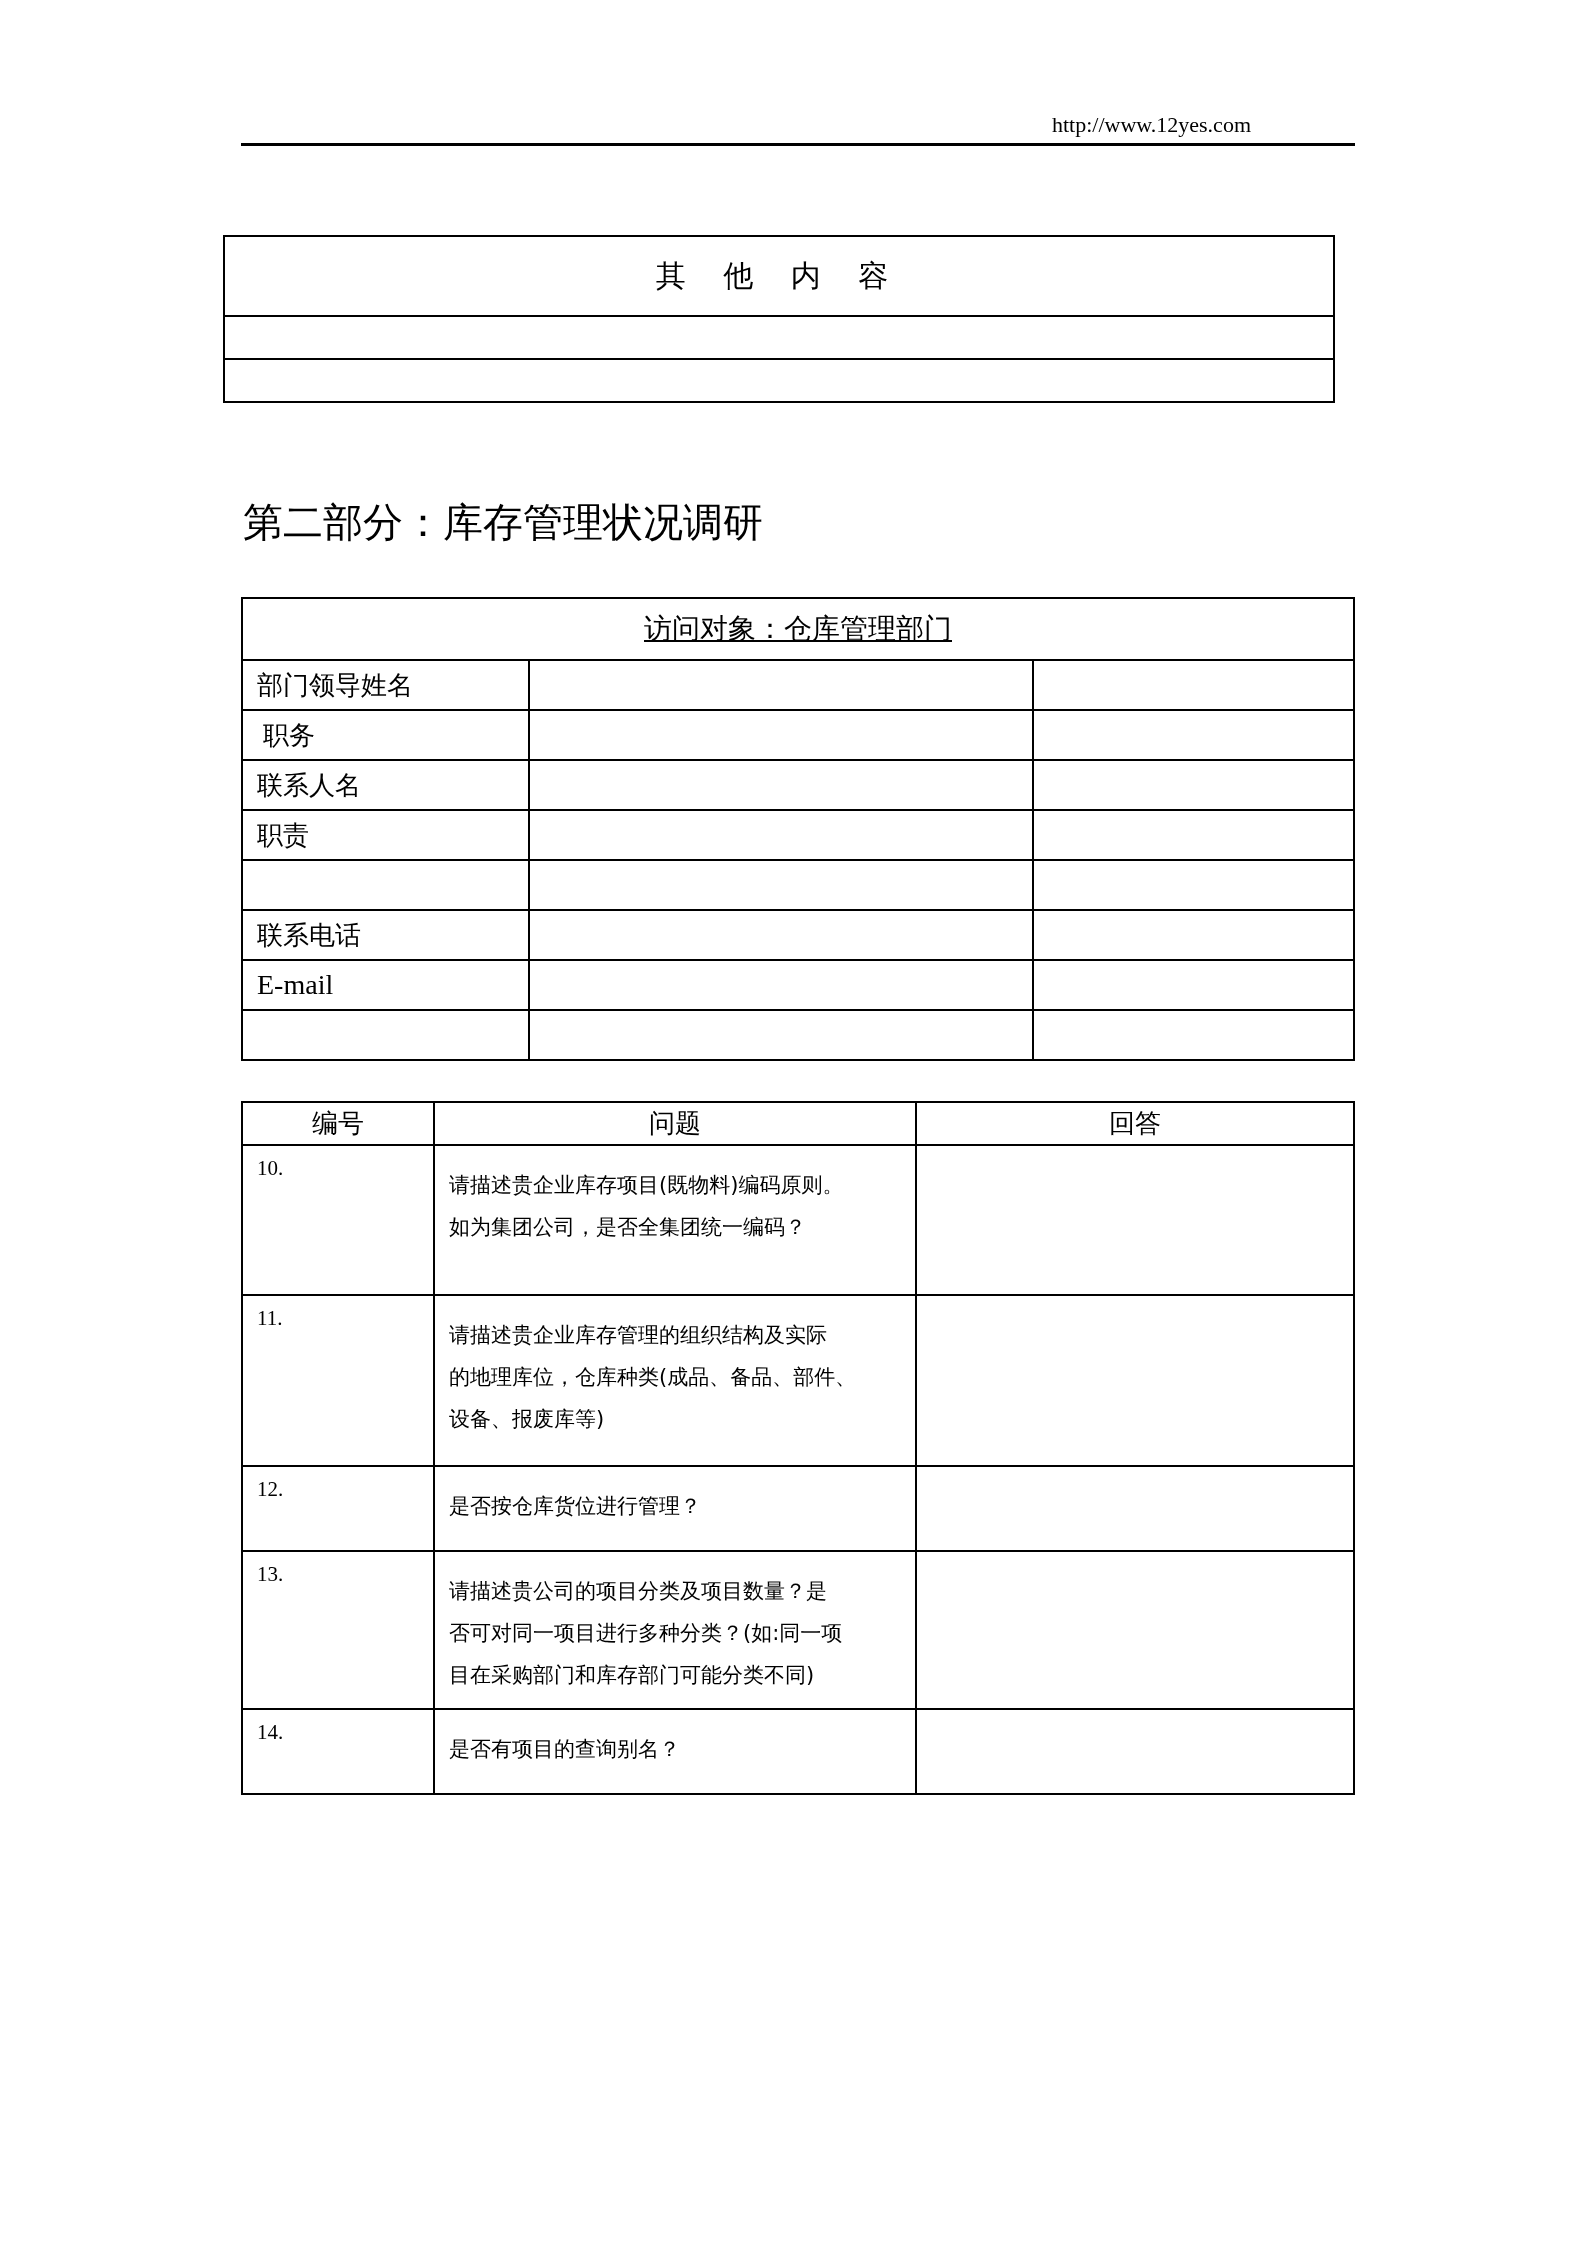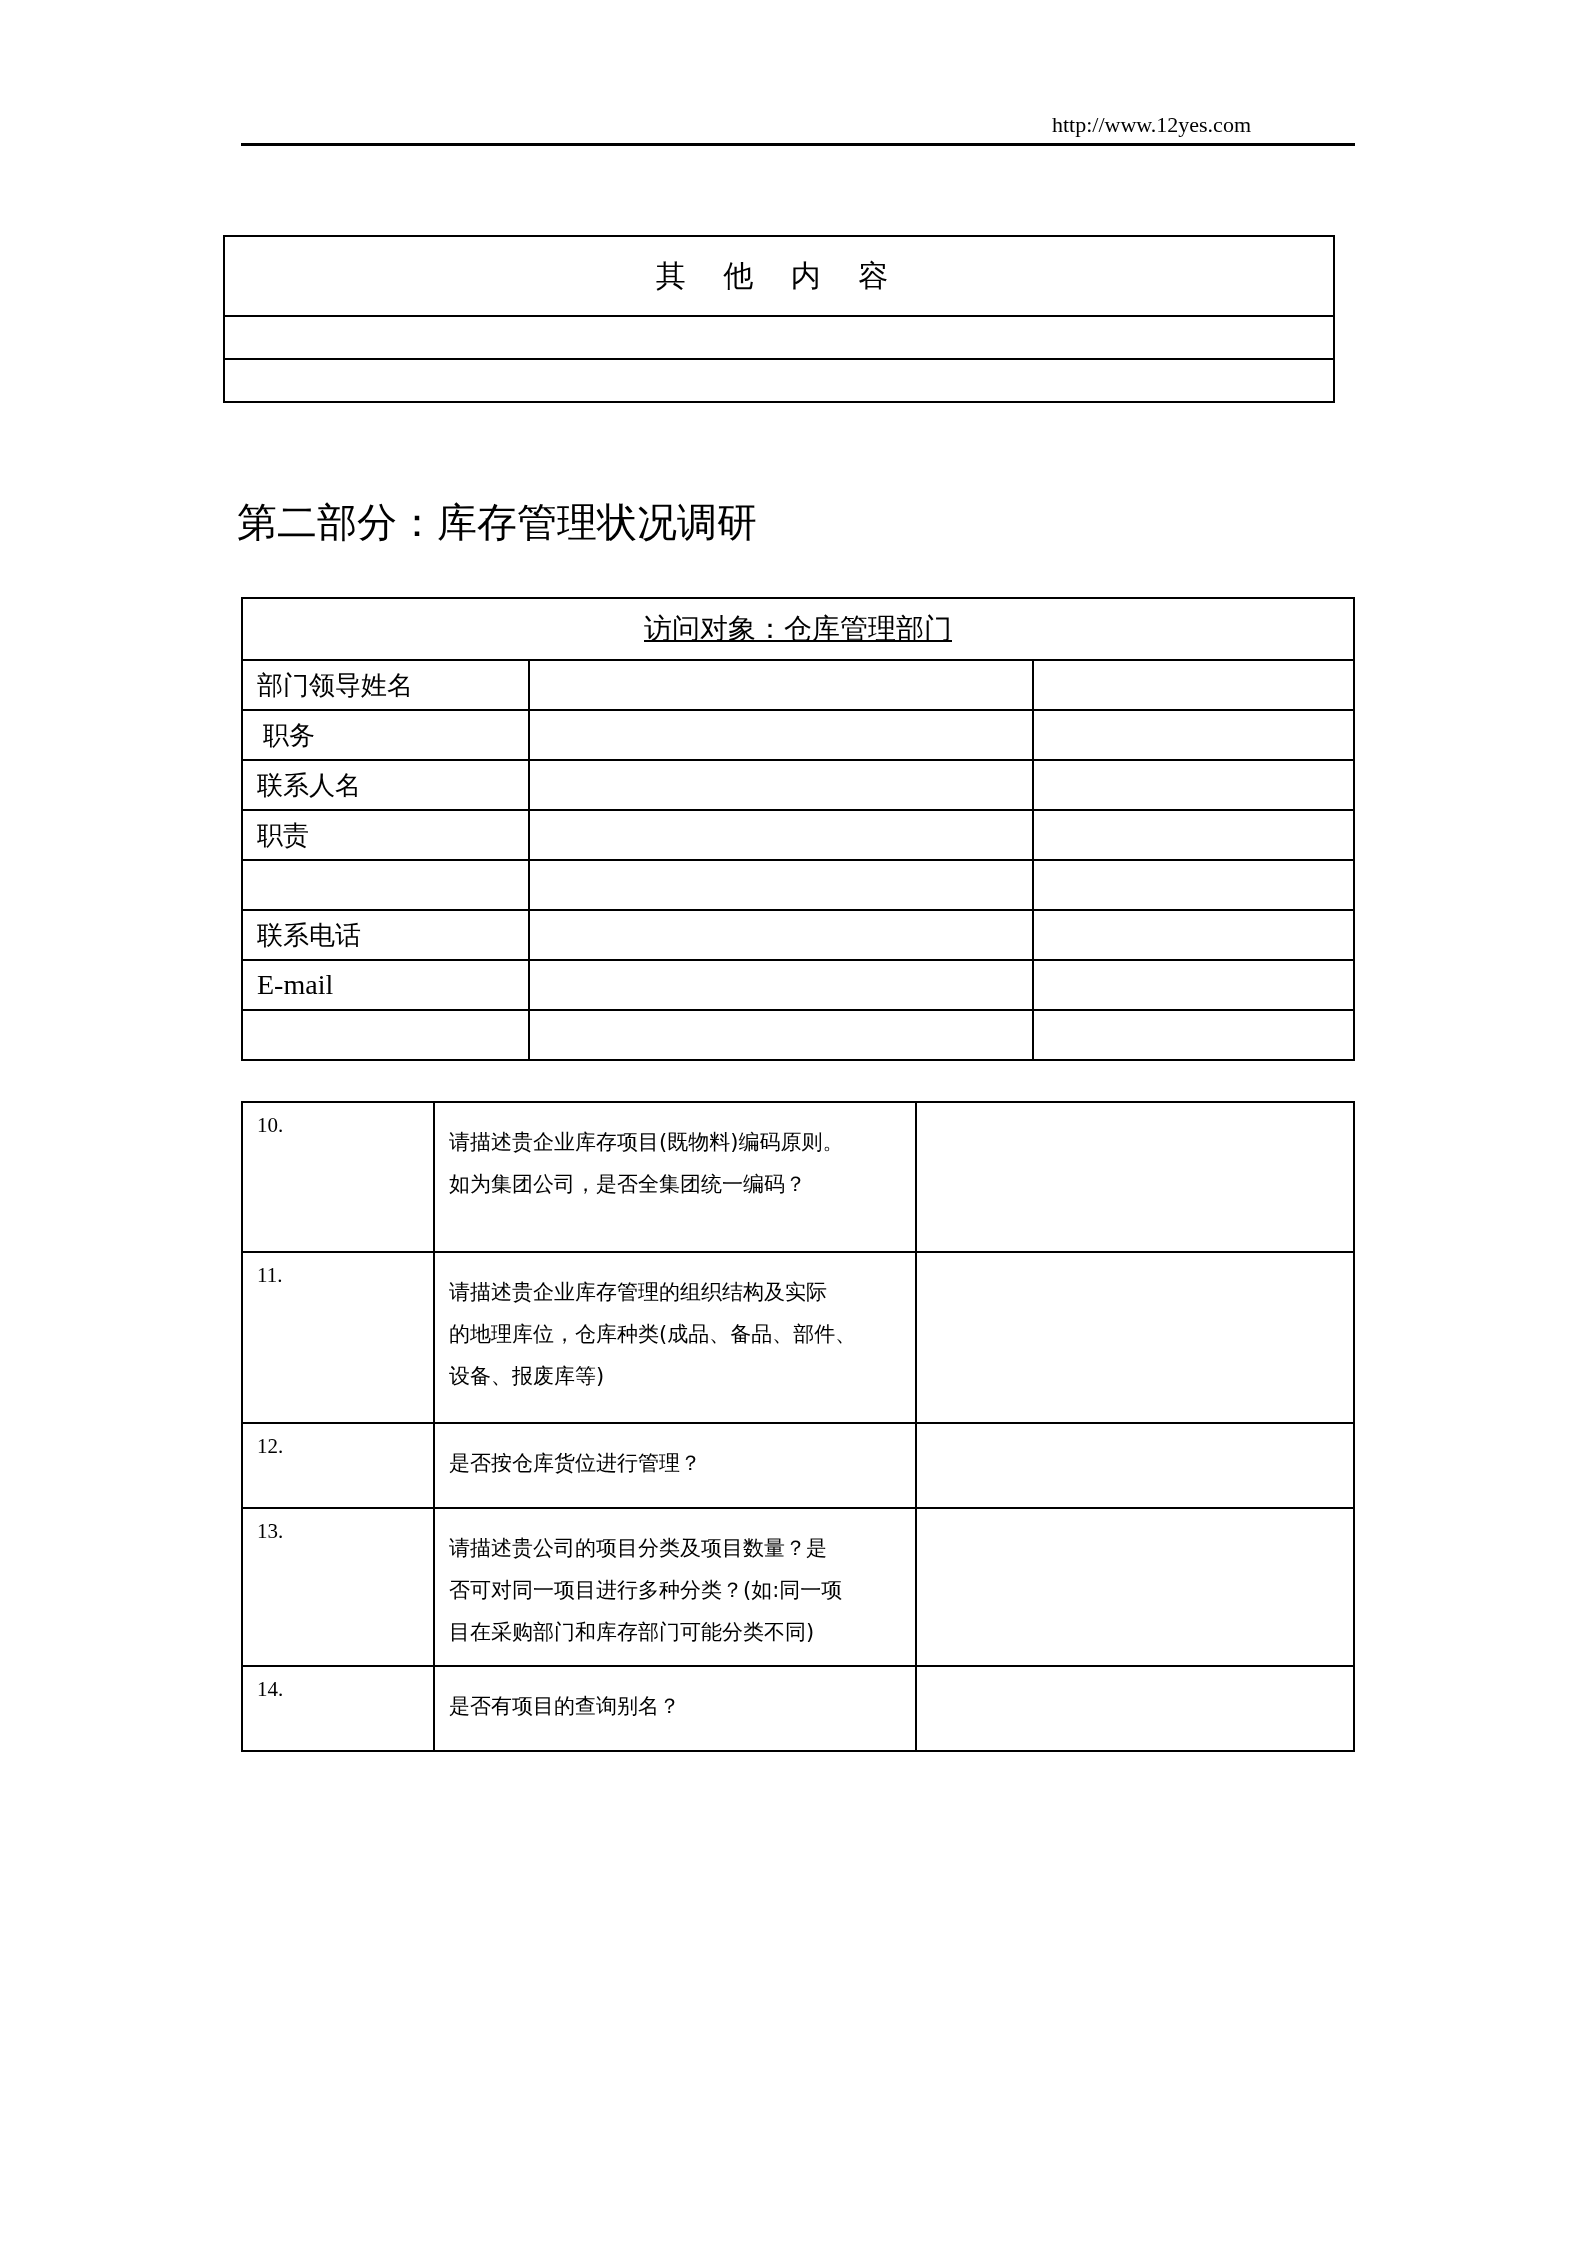--- a/index.html
+++ b/index.html
@@ -17,21 +17,21 @@
   table { border-collapse: collapse; position: absolute; table-layout: fixed; }
   td { border: 2px solid #000; padding: 0; vertical-align: top; }
 
   
   #t1 { left: 223px; top: 235px; width: 1112px; }
   #t1 .title { height: 78px; text-align: center; vertical-align: middle;
     font-size: 30px; letter-spacing: 14px; font-family: "DejaVu Sans", sans-serif; }
   #t1 .blank { height: 41px; }
 
   .section-title {
-    left: 237px; top: 494px; font-size: 40px; line-height: 56px;
+    left: 243px; top: 494px; font-size: 40px; line-height: 56px;
     font-family: "DejaVu Sans", sans-serif; font-weight: normal;
   }
 
   
   #t2 { left: 241px; top: 597px; width: 1112px; }
   #t2 .title { height: 60px; text-align: center; vertical-align: middle;
     font-size: 28px; font-family: "DejaVu Sans", sans-serif; text-decoration: underline; }
   #t2 td.lbl { height: 48px; vertical-align: middle; padding-left: 14px;
     font-size: 26px; font-family: "DejaVu Sans", sans-serif; }
   #t2 td.lbl.latin { font-family: "Liberation Serif", serif; font-size: 28px; }
@@ -121,20 +121,25 @@
 </tbody>
   </table>
 
 <table id="t3">
   <colgroup>
       <col style="width:192px">
       <col style="width:482px">
       <col style="width:438px">
     </colgroup>
   <tbody>
+      <tr class="hdr">
+    <td>编号</td>
+    <td>问题</td>
+    <td>回答</td>
+  </tr>
   <tr style="height:150px">
     <td class="num">10.</td>
     <td class="q">
       <span>请描述贵企业库存项目(既物料)编码原则。</span>
       <span>如为集团公司，是否全集团统一编码？</span>
     </td>
     <td></td>
   </tr>
   <tr style="height:171px">
     <td class="num">11.</td>

